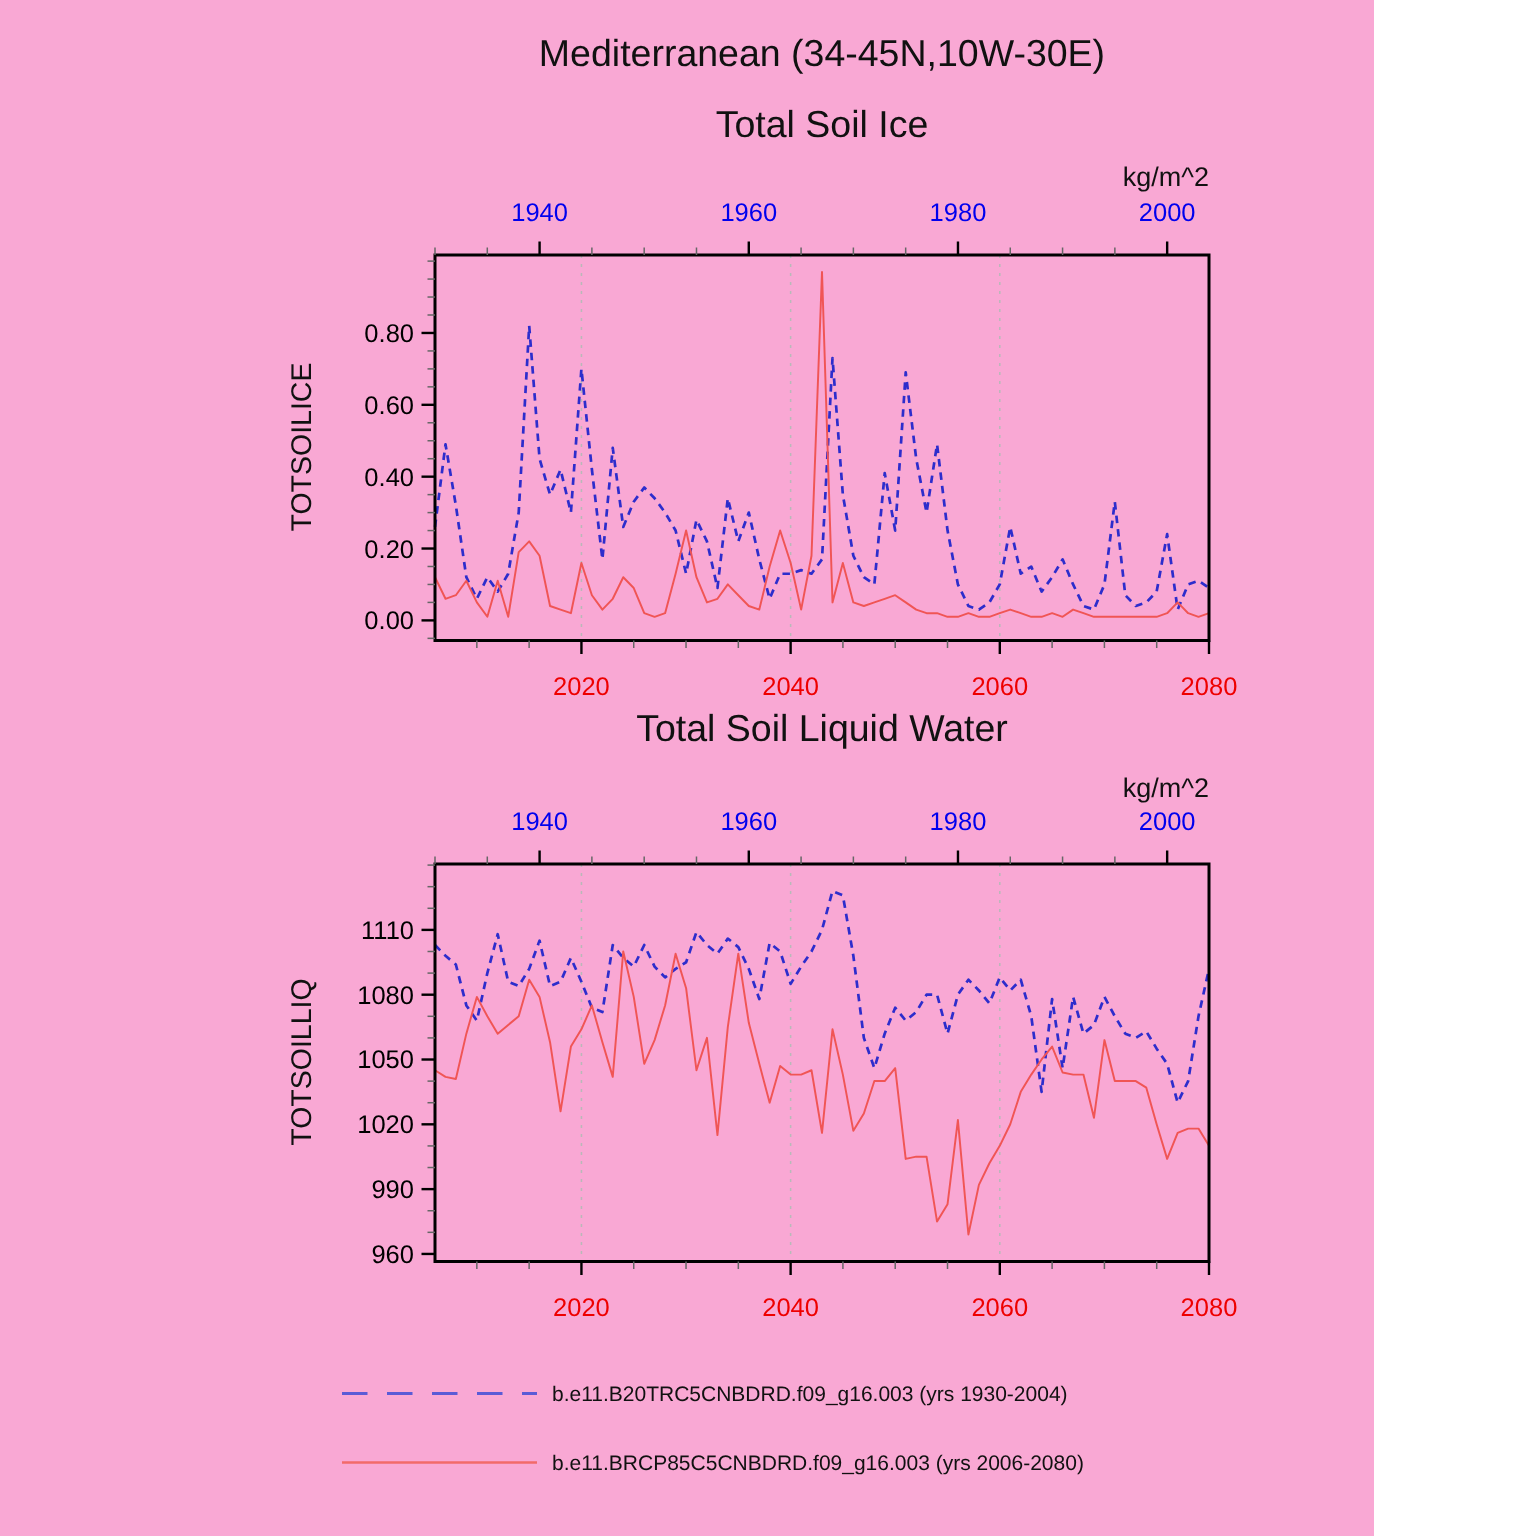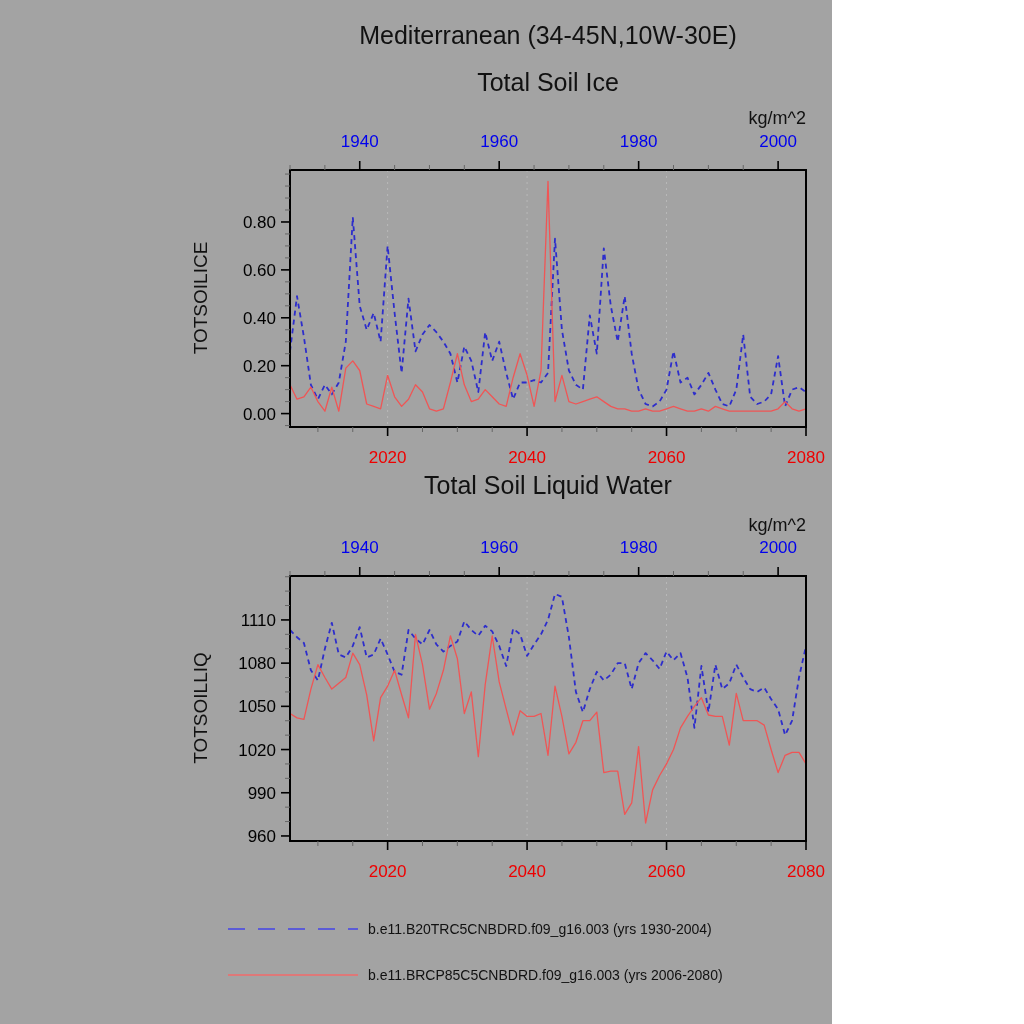--- a/index.html
+++ b/index.html
@@ -1,16 +1,16 @@
 <!DOCTYPE html>
 <html><head>
 <meta charset="utf-8">
 <style>
   html,body{margin:0;padding:0;background:#fff;}
-  #canvas{position:relative;width:832px;height:1024px;background:#a3a3a3;overflow:hidden;
+  #canvas{position:relative;width:916px;height:1024px;background:#f9a8d4;overflow:hidden;
           font-family:"Liberation Sans", sans-serif;}
   svg{position:absolute;left:0;top:0;}
   text{font-family:"Liberation Sans", sans-serif;}
   .title{font-size:25px;fill:#111;}
   .units{font-size:18px;fill:#111;}
   .ylab{font-size:19px;fill:#111;}
   .legend-label{font-size:14px;fill:#111;}
 </style>
 </head>
 <body>

